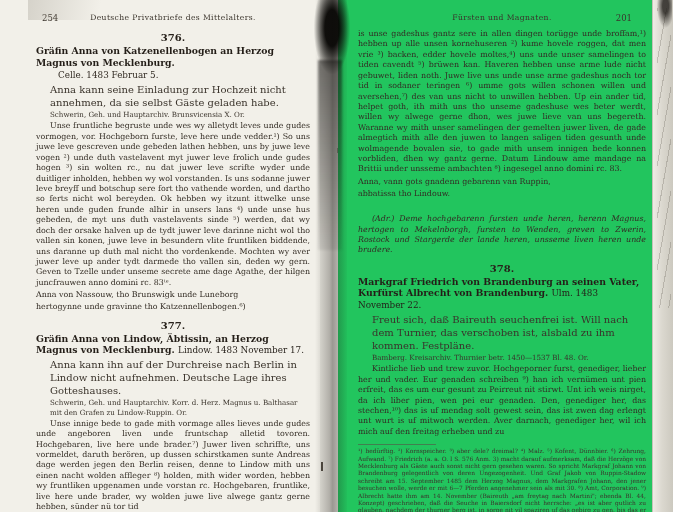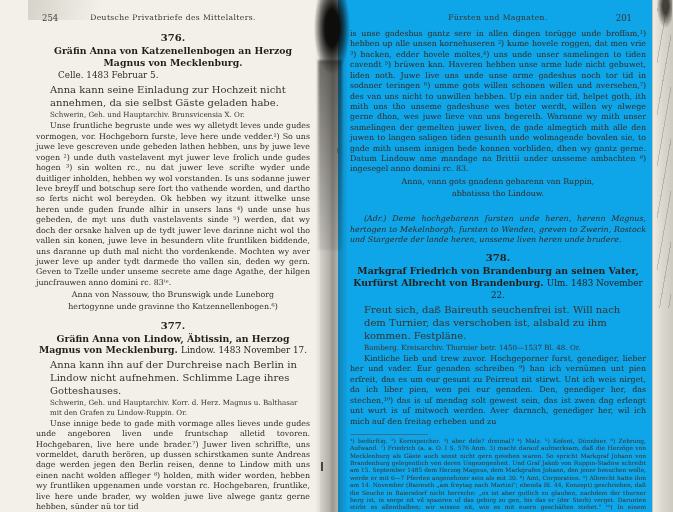--- a/index.html
+++ b/index.html
@@ -4,35 +4,35 @@
 <style>
   html,body{margin:0;padding:0;}
   .scan{
     position:relative;width:673px;height:512px;overflow:hidden;
     background:#e7e5de;
     font-family:"DejaVu Serif", serif;
     color:#332c24;
   }
   .page{position:absolute;top:0;height:512px;background:#f2f0e9;box-sizing:border-box;overflow:hidden;}
   .page-left{left:0;width:320px;padding:13px 10px 0 36px;}
-  .page-right{left:338px;width:316px;padding:13px 8px 0 12px;background:#0ea5e9;}
+  .page-right{left:338px;width:316px;padding:13px 8px 0 20px;background:#22c55e;}
   .running-row{position:relative;height:12px;margin-bottom:4px;}
   .running-title{display:block;text-align:center;font-size:7.6px;letter-spacing:.4px;color:#3a332b;}
   .page-number{position:absolute;top:0;font-size:8.5px;color:#3a332b;}
   .pn-left{left:6px;}
   .pn-right{right:14px;}
   .section-number{text-align:center;font-weight:bold;font-size:10px;margin:7px 0 2px 0;color:#27211b;}
-  .letter-heading{text-align:center;font-weight:bold;font-size:9.3px;line-height:1.25;color:#241e18;}
+  .letter-heading{text-align:left;font-weight:bold;font-size:9.3px;line-height:1.25;color:#241e18;}
   .letter-heading .dateline{font-weight:normal;font-size:8.8px;}
   .dateline-block{font-size:8.8px;margin:2px 0 3px 22px;}
   .summary{font-size:10px;line-height:1.3;margin:2px 4px 1px 14px;color:#3a332b;}
   .archive{font-size:7.1px;line-height:1.3;margin:1px 4px 2px 14px;color:#3a332b;}
   .body-text{font-size:7.9px;line-height:1.32;text-align:justify;text-indent:14px;margin:2px 0 0 0;}
   .no-indent{text-indent:0;}
-  .signature{text-align:center;font-size:7.9px;line-height:1.3;margin-top:2px;}
+  .signature{font-size:7.9px;line-height:1.3;margin-top:2px;}
   .address{font-size:7.9px;line-height:1.3;text-align:justify;text-indent:14px;margin-top:15px;font-style:italic;}
   .footnote-rule{width:78px;height:0;border-top:1px solid #56504699;margin:7px 0 3px 0;}
   .footnotes{font-size:6.1px;line-height:1.27;text-align:justify;color:#3a332b;}
   .fn-right{font-size:5.9px;line-height:1.25;}
 
   
   .gutter{
     position:absolute;left:315px;top:0;width:32px;height:512px;pointer-events:none;
     background:linear-gradient(to right, rgba(40,36,31,0) 0%, rgba(40,36,31,.28) 45%, rgba(30,27,23,.38) 55%, rgba(40,36,31,.04) 100%);
   }
@@ -87,21 +87,21 @@
       <div class="signature">Anna von Nassouw, tho Brunswigk unde Luneborg</div>
       <div class="signature">hertogynne unde gravinne tho Katzennellenbogen.⁶)</div>
     </div>
 
     <div>
       <div class="section-number">377.</div>
       <div class="letter-heading">
         <span>Gräfin Anna von Lindow, Äbtissin, an Herzog Magnus von Mecklenburg.</span>
         <span class="dateline">Lindow. 1483 November 17.</span>
       </div>
-      <div class="summary">Anna kann ihn auf der Durchreise nach Berlin in Lindow nicht aufnehmen. Schlimme Lage ihres Gotteshauses.</div>
+      <div class="summary">Anna kann ihn auf der Durchreise nach Berlin in Lindow nicht aufnehmen. Deutsche Lage ihres Gotteshauses.</div>
       <div class="archive">Schwerin, Geh. und Hauptarchiv. Korr. d. Herz. Magnus u. Balthasar mit den Grafen zu Lindow-Ruppin. Or.</div>
       <div class="body-text">Unse innige bede to gade mith vormage alles lieves unde gudes unde angeboren liven unde fruntschap alletid tovoren. Hochgebaren, live here unde brader.⁷) Juwer liven schriffte, uns vormeldet, daruth berören, up dussen schirstkamen sunte Andreas dage werden jegen den Berlin reisen, denne to Lindow mith uns einen nacht wolden affleger ⁸) holden, mith wider worden, hebben wy fruntliken upgenamen unde vorstan rc. Hochgebaren, fruntlike, live here unde brader, wy wolden juwe live alwege gantz gerne hebben, sünder nü tor tid</div>
     </div>
 
   </div>
 
   <div class="page page-right">
     <div class="running-row">
       <span class="running-title">Fürsten und Magnaten.</span>
       <span class="page-number pn-right">201</span>

